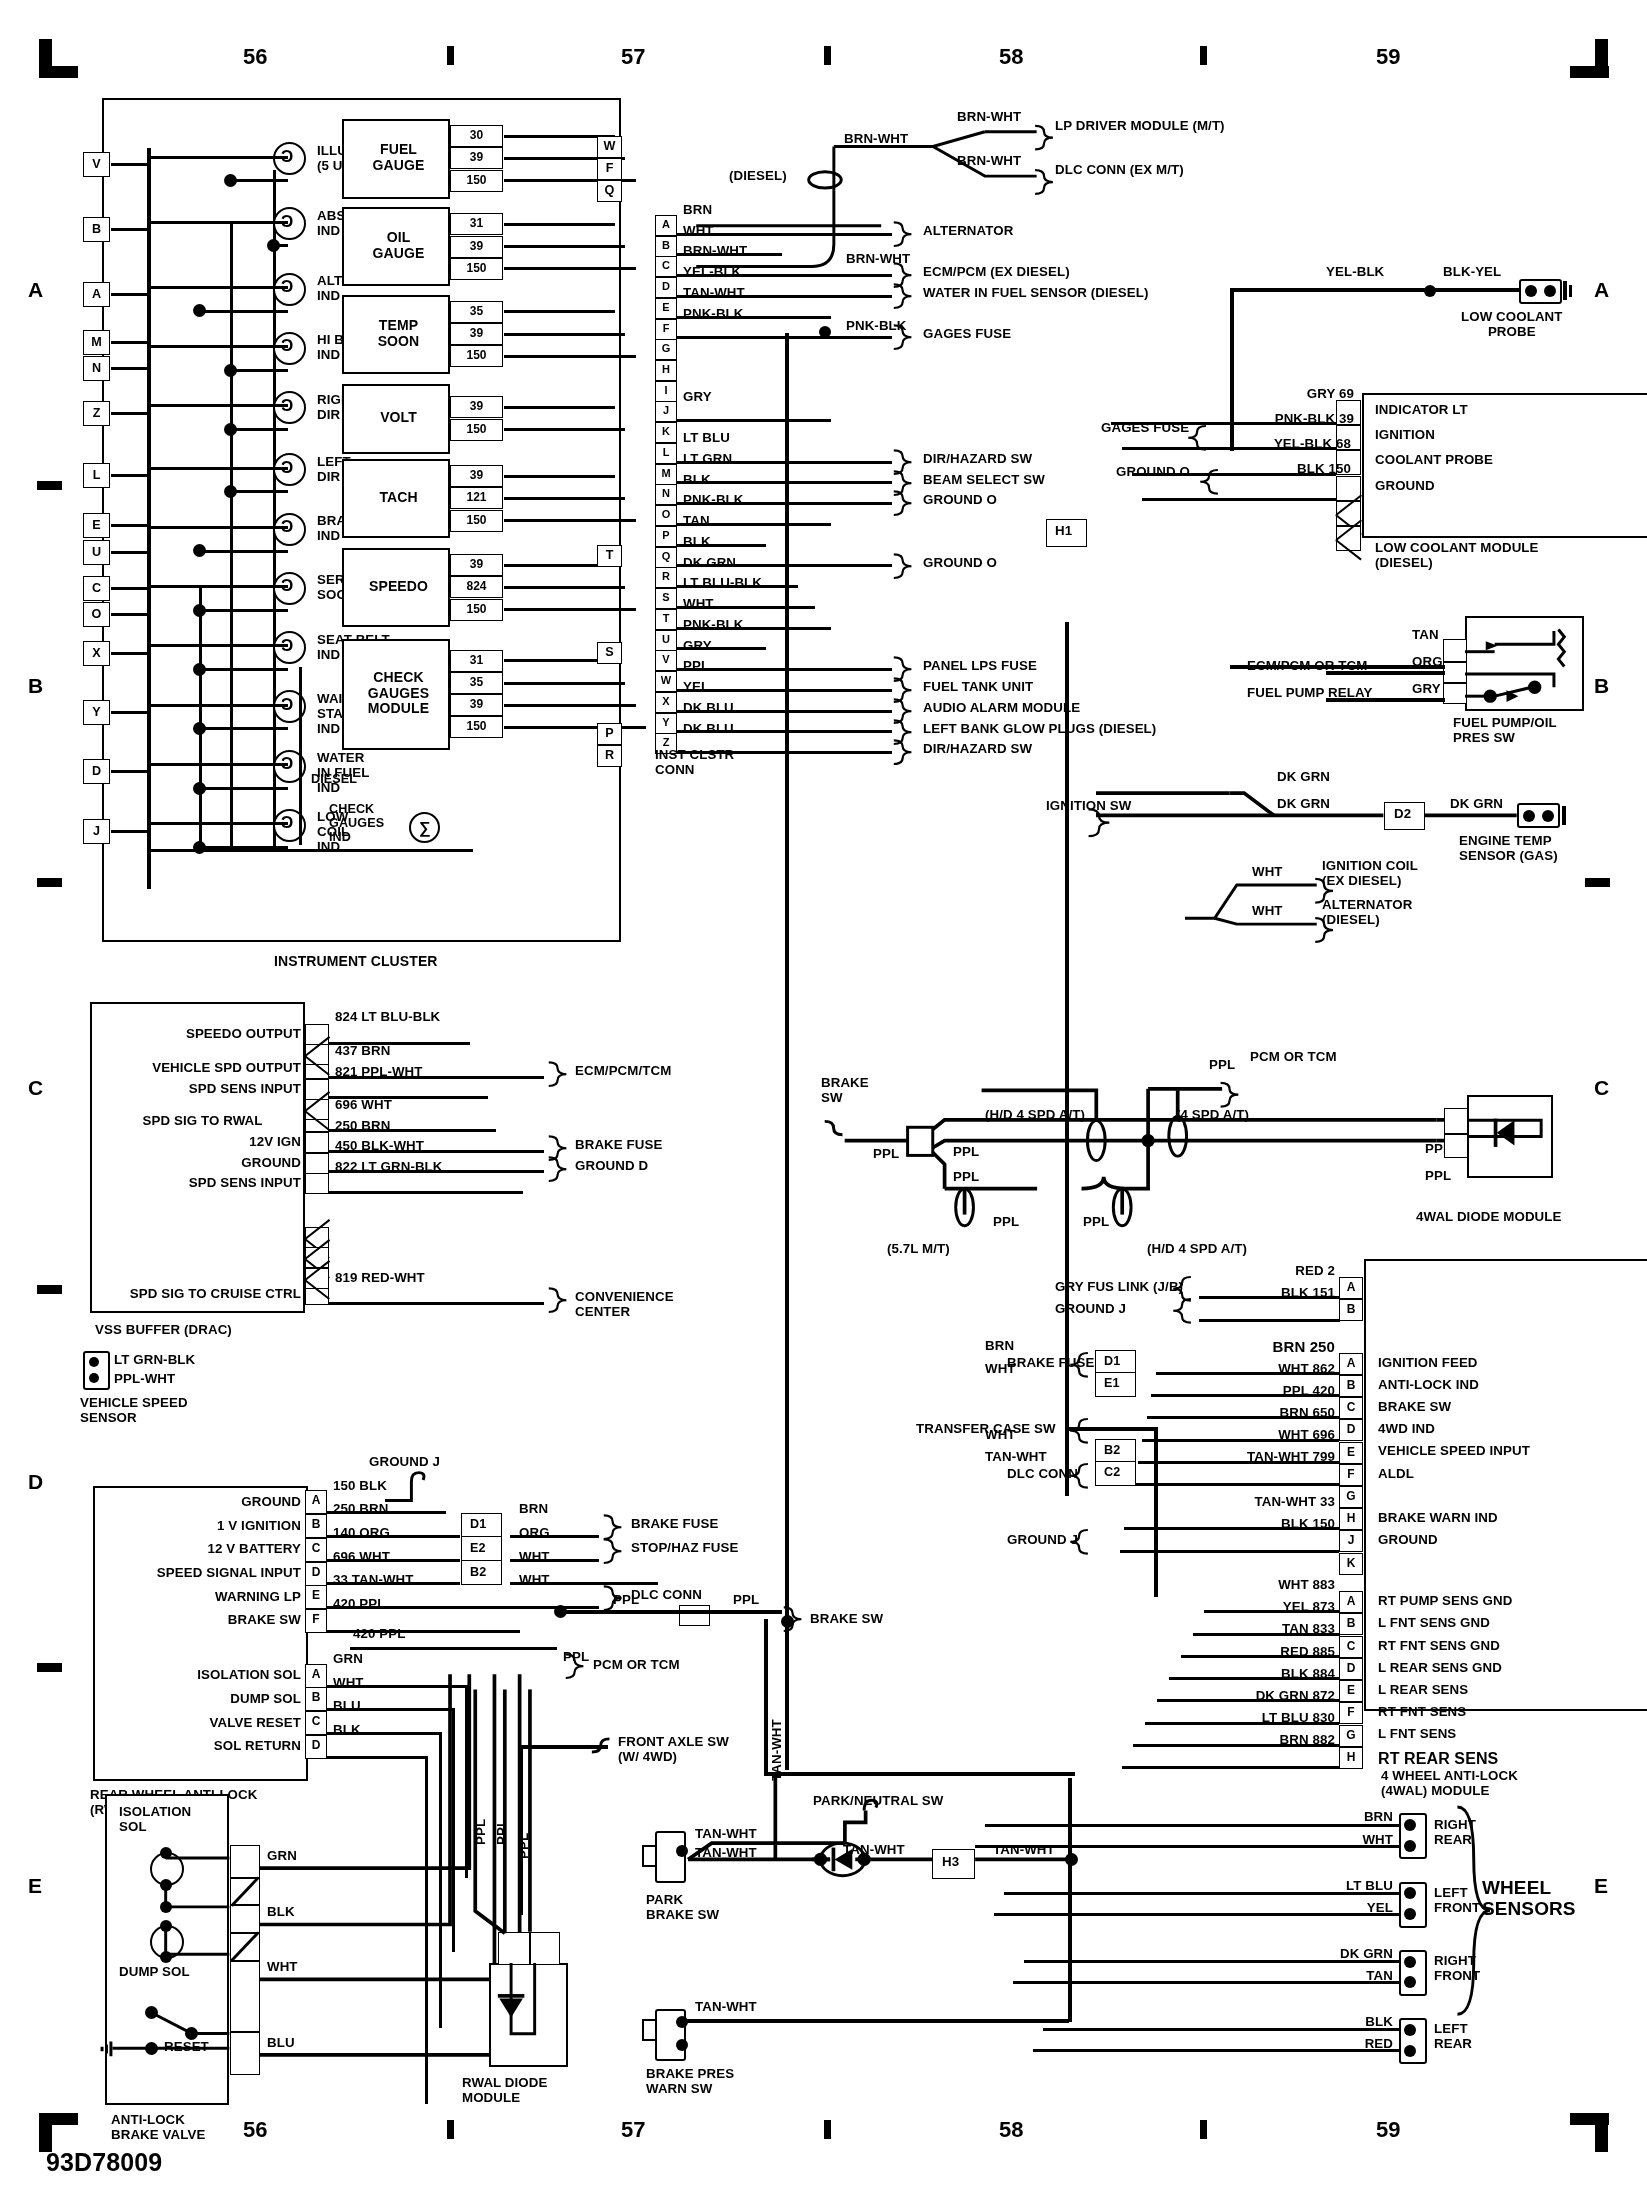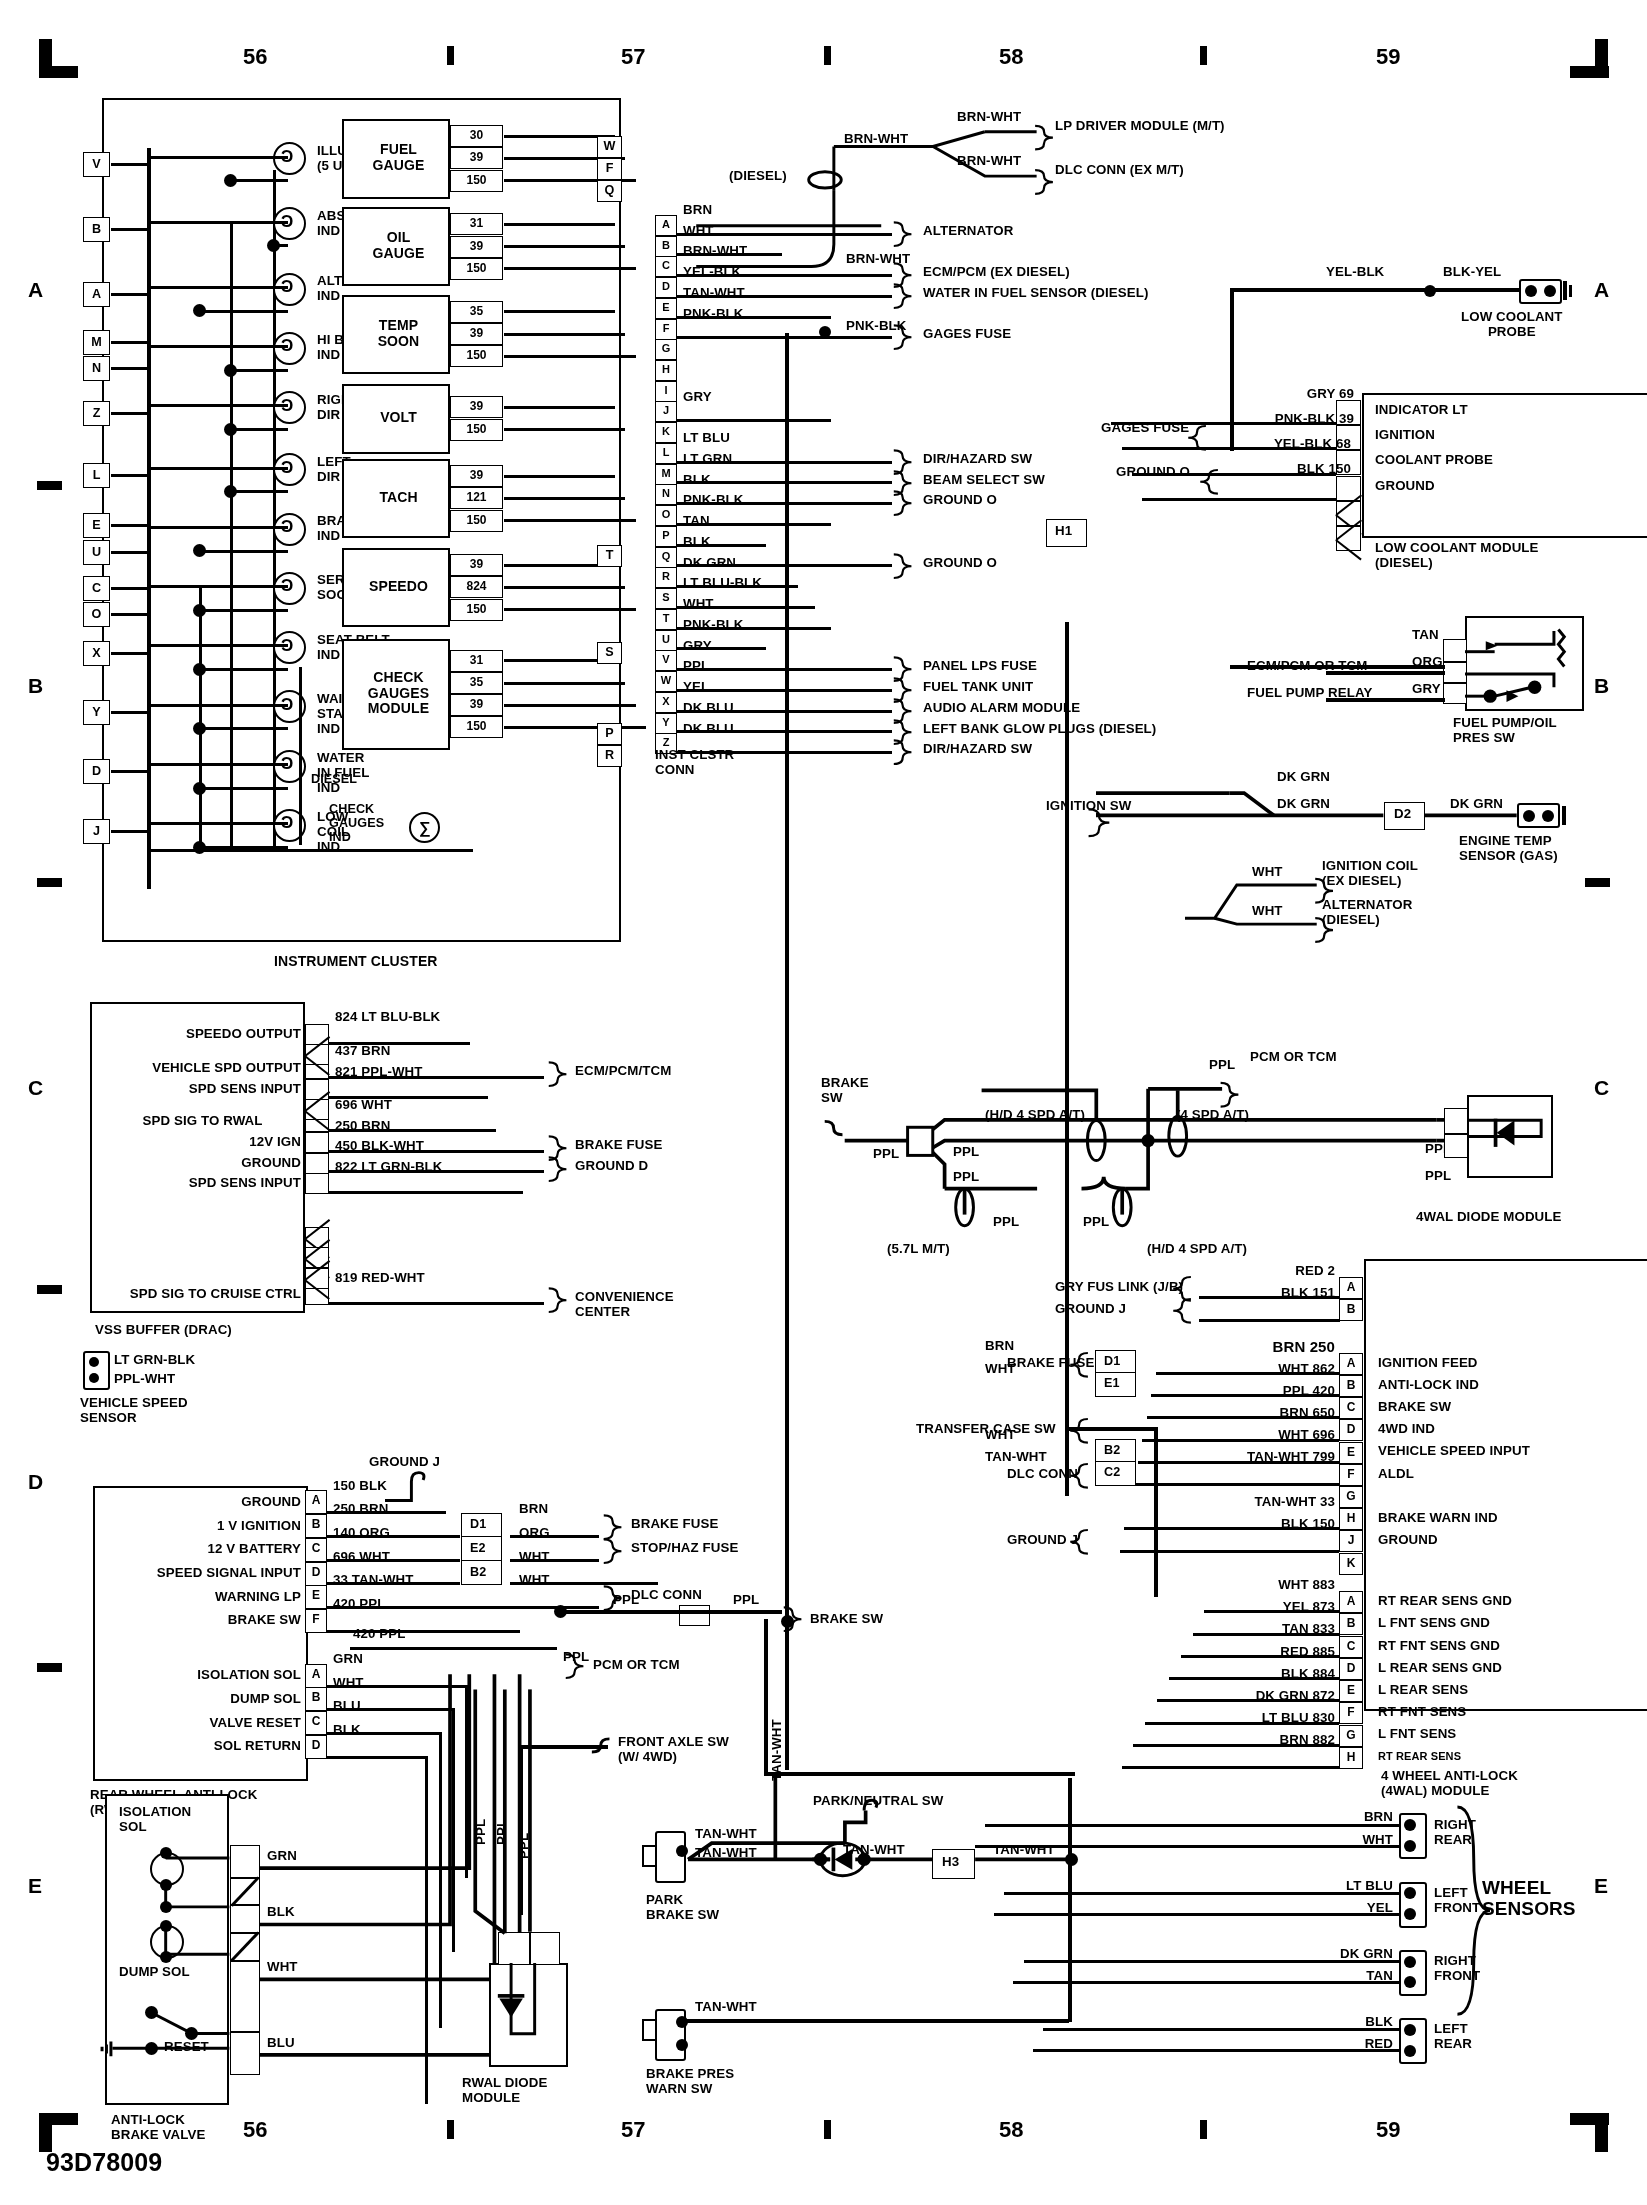--- a/index.html
+++ b/index.html
@@ -769,21 +769,21 @@
       <div class="t" style="left:1378px;top:1533px;font-size:13.3px;">GROUND</div>
       <div class="t" style="left:1007px;top:1533px;font-size:13.3px;">GROUND J</div>
       <svg style="left:1067px;top:1530px;width:30px;height:25px;position:absolute;overflow:visible" viewBox="0 0 40 34" width="30" height="25">
         <path d="M28,0 q-12,0 -12,8 q0,8 -12,8 q12,0 12,8 q0,8 12,8" stroke="#000" stroke-width="3" fill="none"></path>
       </svg>
       <div class="term" style="left:1339px;top:1553px;width:24px;height:22px;line-height:18px;font-size:12px;">K</div>
     </div>
   <div id="wal4-sens">
       <div class="term" style="left:1339px;top:1591px;width:24px;height:22px;line-height:18px;font-size:12px;">A</div>
       <div class="t" style="left:1197px;top:1578px;width:138px;text-align:right;font-size:13.3px;">WHT 883</div>
-      <div class="t" style="left:1378px;top:1594px;font-size:13.3px;">RT REAR SENS GND</div>
+      <div class="t" style="left:1378px;top:1594px;font-size:13.3px;">RT PUMP SENS GND</div>
       <div class="ln" style="left:1204px;top:1610px;width:135px;height:3px;"></div>
       <div class="term" style="left:1339px;top:1613px;width:24px;height:22px;line-height:18px;font-size:12px;">B</div>
       <div class="t" style="left:1197px;top:1600px;width:138px;text-align:right;font-size:13.3px;">YEL 873</div>
       <div class="t" style="left:1378px;top:1616px;font-size:13.3px;">L FNT SENS GND</div>
       <div class="ln" style="left:1193px;top:1633px;width:147px;height:3px;"></div>
       <div class="term" style="left:1339px;top:1636px;width:24px;height:22px;line-height:18px;font-size:12px;">C</div>
       <div class="t" style="left:1197px;top:1622px;width:138px;text-align:right;font-size:13.3px;">TAN 833</div>
       <div class="t" style="left:1378px;top:1639px;font-size:13.3px;">RT FNT SENS GND</div>
       <div class="ln" style="left:1181px;top:1655px;width:159px;height:3px;"></div>
       <div class="term" style="left:1339px;top:1658px;width:24px;height:22px;line-height:18px;font-size:12px;">D</div>
@@ -797,21 +797,21 @@
       <div class="term" style="left:1339px;top:1702px;width:24px;height:22px;line-height:18px;font-size:12px;">F</div>
       <div class="t" style="left:1197px;top:1689px;width:138px;text-align:right;font-size:13.3px;">DK GRN 872</div>
       <div class="t" style="left:1378px;top:1705px;font-size:13.3px;">RT FNT SENS</div>
       <div class="ln" style="left:1145px;top:1722px;width:194px;height:3px;"></div>
       <div class="term" style="left:1339px;top:1725px;width:24px;height:22px;line-height:18px;font-size:12px;">G</div>
       <div class="t" style="left:1197px;top:1711px;width:138px;text-align:right;font-size:13.3px;">LT BLU 830</div>
       <div class="t" style="left:1378px;top:1727px;font-size:13.3px;">L FNT SENS</div>
       <div class="ln" style="left:1133px;top:1744px;width:206px;height:3px;"></div>
       <div class="term" style="left:1339px;top:1747px;width:24px;height:22px;line-height:18px;font-size:12px;">H</div>
       <div class="t" style="left:1197px;top:1733px;width:138px;text-align:right;font-size:13.3px;">BRN 882</div>
-      <div class="t" style="left:1378px;top:1750px;font-size:11px;">RT REAR SENS</div>
+      <div class="t" style="left:1378px;top:1750px;font-size:16px;">RT REAR SENS</div>
       <div class="ln" style="left:1122px;top:1766px;width:218px;height:3px;"></div>
     </div>
 
   <div id="wheel-sensors">
       <div class="conn" style="left:1399px;top:1813px;width:28px;height:46px;"></div>
       <div class="dot" style="left:1404px;top:1819px;width:12px;height:12px;"></div>
       <div class="dot" style="left:1404px;top:1840px;width:12px;height:12px;"></div>
       <div class="t" style="left:1289px;top:1810px;width:104px;text-align:right;font-size:13.3px;">BRN</div>
       <div class="t" style="left:1289px;top:1833px;width:104px;text-align:right;font-size:13.3px;">WHT</div>
       <div class="t" style="left:1434px;top:1818px;font-size:13.3px;">RIGHT

